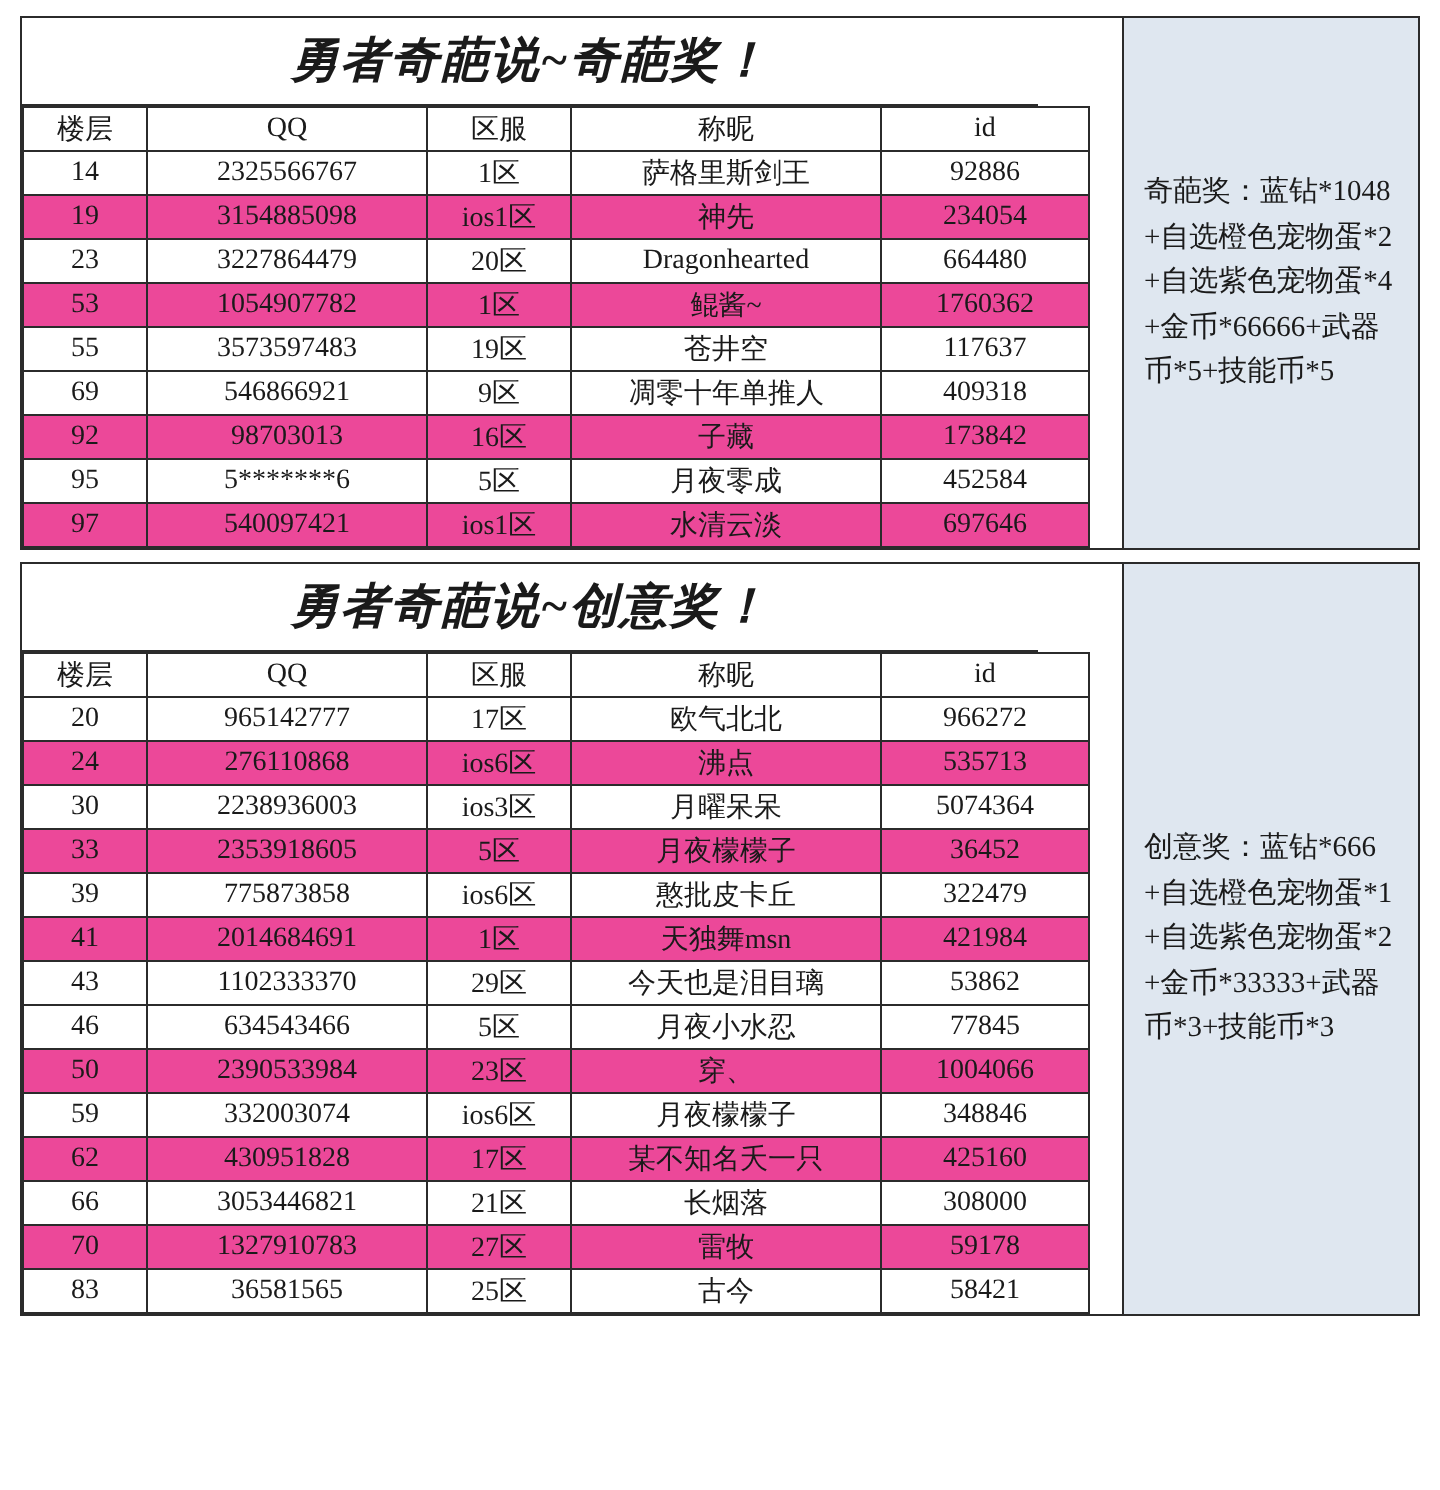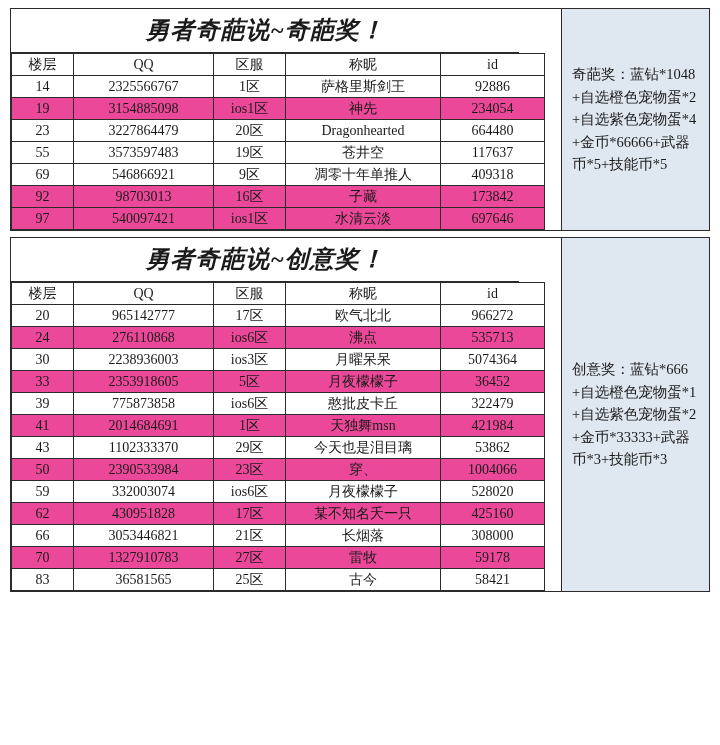--- a/index.html
+++ b/index.html
@@ -139,40 +139,54 @@
             <td>神先</td>
             <td>234054</td>
           </tr>
           <tr class="odd">
             <td>23</td>
             <td>3227864479</td>
             <td>20区</td>
             <td>Dragonhearted</td>
             <td>664480</td>
           </tr>
+          <tr class="even">
+            <td>53</td>
+            <td>1054907782</td>
+            <td>1区</td>
+            <td>鲲酱~</td>
+            <td>1760362</td>
+          </tr>
           <tr class="odd">
             <td>55</td>
             <td>3573597483</td>
             <td>19区</td>
             <td>苍井空</td>
             <td>117637</td>
           </tr>
           <tr class="odd">
             <td>69</td>
             <td>546866921</td>
             <td>9区</td>
             <td>凋零十年单推人</td>
             <td>409318</td>
           </tr>
           <tr class="even">
             <td>92</td>
             <td>98703013</td>
             <td>16区</td>
             <td>子藏</td>
             <td>173842</td>
+          </tr>
+          <tr class="odd">
+            <td>95</td>
+            <td>5*******6</td>
+            <td>5区</td>
+            <td>月夜零成</td>
+            <td>452584</td>
           </tr>
           <tr class="even">
             <td>97</td>
             <td>540097421</td>
             <td>ios1区</td>
             <td>水清云淡</td>
             <td>697646</td>
           </tr>
         </tbody>
       </table>
@@ -245,33 +259,40 @@
             <td>天独舞msn</td>
             <td>421984</td>
           </tr>
           <tr class="odd">
             <td>43</td>
             <td>1102333370</td>
             <td>29区</td>
             <td>今天也是泪目璃</td>
             <td>53862</td>
           </tr>
+          <tr class="odd">
+            <td>46</td>
+            <td>634543466</td>
+            <td>5区</td>
+            <td>月夜小水忍</td>
+            <td>77845</td>
+          </tr>
           <tr class="even">
             <td>50</td>
             <td>2390533984</td>
             <td>23区</td>
             <td>穿、</td>
             <td>1004066</td>
           </tr>
           <tr class="odd">
             <td>59</td>
             <td>332003074</td>
             <td>ios6区</td>
             <td>月夜檬檬子</td>
-            <td>528020</td>
+            <td>348846</td>
           </tr>
           <tr class="even">
             <td>62</td>
             <td>430951828</td>
             <td>17区</td>
             <td>某不知名夭一只</td>
             <td>425160</td>
           </tr>
           <tr class="odd">
             <td>66</td>

